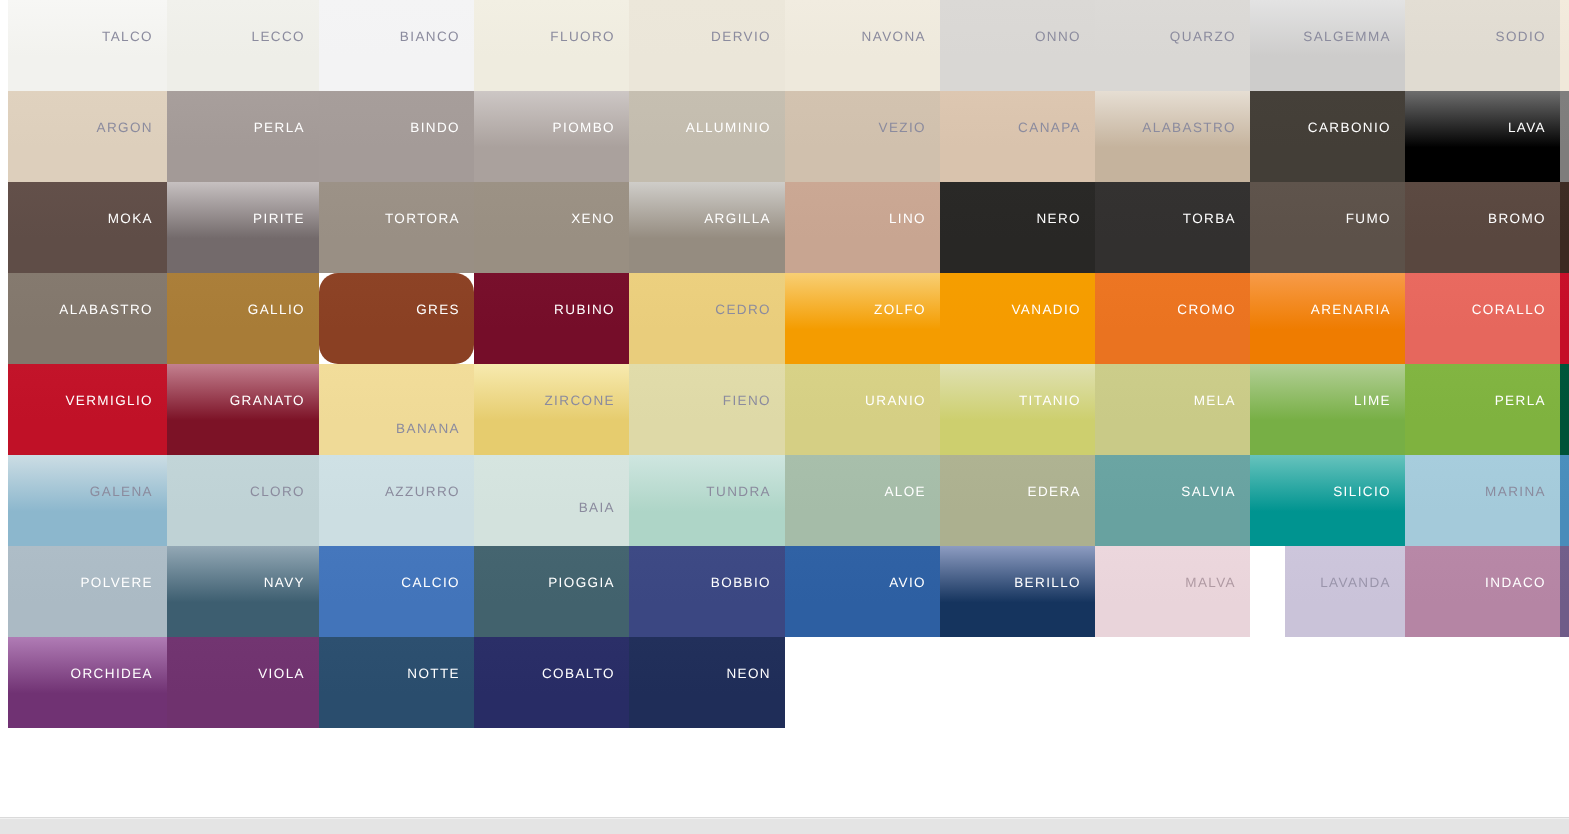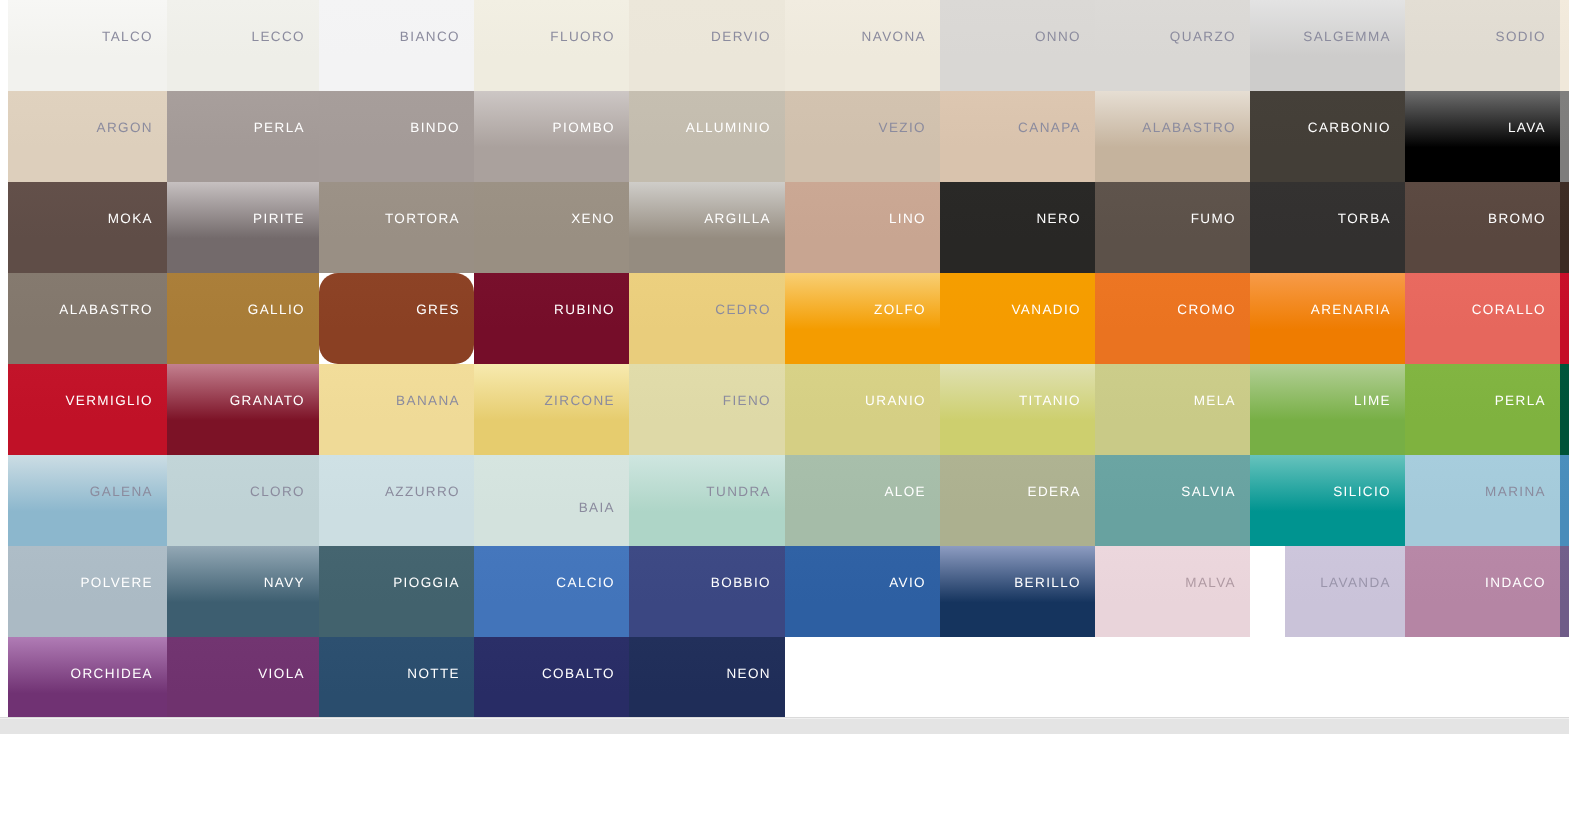--- a/index.html
+++ b/index.html
@@ -4,21 +4,21 @@
 <style>
   * { margin:0; padding:0; box-sizing:border-box; }
   html,body {
     width:1569px; height:834px;
     background:#ffffff;
     font-family:"Liberation Sans", sans-serif;
     overflow:hidden;
   }
   #palette-app {
     position:relative;
-    width:1569px; height:734px;
+    width:1569px; height:834px;
     background:#ffffff;
   }
   #swatch-grid {
     position:absolute;
     left:8px; top:0px;
     width:1552px;
     display:grid;
     grid-template-columns:
       159px 152px 155px 155px 156px 155px 155px 155px 155px 155px 150px;
     grid-auto-rows:91px;
@@ -145,25 +145,25 @@
       </div>
       <div class="swatch" style="background: linear-gradient(rgb(207, 205, 201) 0%, rgb(149, 140, 128) 62%, rgb(149, 140, 128) 100%);">
         <span class="swatch-label" style="color: rgb(255, 255, 255);">ARGILLA</span>
       </div>
       <div class="swatch" style="background: linear-gradient(rgb(203, 168, 148) 0%, rgb(200, 165, 145) 62%, rgb(200, 165, 145) 100%);">
         <span class="swatch-label" style="color: rgb(255, 255, 255);">LINO</span>
       </div>
       <div class="swatch" style="background: linear-gradient(rgb(42, 41, 39) 0%, rgb(40, 39, 37) 62%, rgb(40, 39, 37) 100%);">
         <span class="swatch-label" style="color: rgb(255, 255, 255);">NERO</span>
       </div>
+      <div class="swatch" style="background: linear-gradient(rgb(52, 50, 49) 0%, rgb(50, 48, 47) 62%, rgb(50, 48, 47) 100%);">
+        <span class="swatch-label" style="color: rgb(255, 255, 255);">TORBA</span>
+      </div>
       <div class="swatch" style="background: linear-gradient(rgb(95, 84, 76) 0%, rgb(92, 81, 73) 62%, rgb(92, 81, 73) 100%);">
         <span class="swatch-label" style="color: rgb(255, 255, 255);">FUMO</span>
-      </div>
-      <div class="swatch" style="background: linear-gradient(rgb(52, 50, 49) 0%, rgb(50, 48, 47) 62%, rgb(50, 48, 47) 100%);">
-        <span class="swatch-label" style="color: rgb(255, 255, 255);">TORBA</span>
       </div>
       <div class="swatch" style="background: linear-gradient(rgb(92, 74, 66) 0%, rgb(89, 71, 63) 62%, rgb(89, 71, 63) 100%);">
         <span class="swatch-label" style="color: rgb(255, 255, 255);">BROMO</span>
       </div>
       <div class="swatch" style="background: linear-gradient(rgb(62, 45, 37) 0%, rgb(59, 42, 34) 62%, rgb(59, 42, 34) 100%);"></div>
       <div class="swatch" style="background: linear-gradient(rgb(133, 122, 111) 0%, rgb(130, 119, 108) 62%, rgb(130, 119, 108) 100%);">
         <span class="swatch-label" style="color: rgb(255, 255, 255);">ALABASTRO</span>
       </div>
       <div class="swatch" style="background: linear-gradient(rgb(171, 127, 58) 0%, rgb(168, 124, 55) 62%, rgb(168, 124, 55) 100%);">
         <span class="swatch-label" style="color: rgb(255, 255, 255);">GALLIO</span>
@@ -193,21 +193,21 @@
         <span class="swatch-label" style="color: rgb(255, 255, 255);">CORALLO</span>
       </div>
       <div class="swatch" style="background: linear-gradient(rgb(200, 16, 42) 0%, rgb(197, 13, 39) 62%, rgb(197, 13, 39) 100%);"></div>
       <div class="swatch" style="background: linear-gradient(rgb(195, 20, 42) 0%, rgb(192, 17, 39) 62%, rgb(192, 17, 39) 100%);">
         <span class="swatch-label" style="color: rgb(255, 255, 255);">VERMIGLIO</span>
       </div>
       <div class="swatch" style="background: linear-gradient(rgb(195, 128, 143) 0%, rgb(124, 18, 38) 62%, rgb(124, 18, 38) 100%);">
         <span class="swatch-label" style="color: rgb(255, 255, 255);">GRANATO</span>
       </div>
       <div class="swatch" style="background: linear-gradient(rgb(242, 221, 154) 0%, rgb(239, 218, 151) 62%, rgb(239, 218, 151) 100%);">
-        <span class="swatch-label" style="color: rgb(139, 139, 158);">BANANA</span>
+        <span class="swatch-label" style="color: rgb(139, 139, 158); margin-top: 28px;">BANANA</span>
       </div>
       <div class="swatch" style="background: linear-gradient(rgb(247, 234, 175) 0%, rgb(230, 204, 110) 62%, rgb(230, 204, 110) 100%);">
         <span class="swatch-label" style="color: rgb(139, 139, 158);">ZIRCONE</span>
       </div>
       <div class="swatch" style="background: linear-gradient(rgb(225, 220, 170) 0%, rgb(222, 217, 167) 62%, rgb(222, 217, 167) 100%);">
         <span class="swatch-label" style="color: rgb(139, 139, 158);">FIENO</span>
       </div>
       <div class="swatch" style="background: linear-gradient(rgb(216, 210, 135) 0%, rgb(213, 207, 132) 62%, rgb(213, 207, 132) 100%);">
         <span class="swatch-label" style="color: rgb(255, 255, 255);">URANIO</span>
       </div>
@@ -254,25 +254,25 @@
       <div class="swatch" style="background: linear-gradient(rgb(167, 205, 221) 0%, rgb(164, 202, 218) 62%, rgb(164, 202, 218) 100%);">
         <span class="swatch-label" style="color: rgb(139, 139, 158);">MARINA</span>
       </div>
       <div class="swatch" style="background: linear-gradient(rgb(75, 143, 189) 0%, rgb(72, 140, 186) 62%, rgb(72, 140, 186) 100%);"></div>
       <div class="swatch" style="background: linear-gradient(rgb(174, 189, 199) 0%, rgb(171, 186, 196) 62%, rgb(171, 186, 196) 100%);">
         <span class="swatch-label" style="color: rgb(255, 255, 255);">POLVERE</span>
       </div>
       <div class="swatch" style="background: linear-gradient(rgb(147, 168, 181) 0%, rgb(61, 94, 112) 62%, rgb(61, 94, 112) 100%);">
         <span class="swatch-label" style="color: rgb(255, 255, 255);">NAVY</span>
       </div>
+      <div class="swatch" style="background: linear-gradient(rgb(69, 119, 189) 0%, rgb(66, 116, 186) 62%, rgb(66, 116, 186) 100%);">
+        <span class="swatch-label" style="color: rgb(255, 255, 255);">CALCIO</span>
+      </div>
       <div class="swatch" style="background: linear-gradient(rgb(69, 101, 112) 0%, rgb(66, 98, 109) 62%, rgb(66, 98, 109) 100%);">
         <span class="swatch-label" style="color: rgb(255, 255, 255);">PIOGGIA</span>
-      </div>
-      <div class="swatch" style="background: linear-gradient(rgb(69, 119, 189) 0%, rgb(66, 116, 186) 62%, rgb(66, 116, 186) 100%);">
-        <span class="swatch-label" style="color: rgb(255, 255, 255);">CALCIO</span>
       </div>
       <div class="swatch" style="background: linear-gradient(rgb(62, 74, 133) 0%, rgb(59, 71, 130) 62%, rgb(59, 71, 130) 100%);">
         <span class="swatch-label" style="color: rgb(255, 255, 255);">BOBBIO</span>
       </div>
       <div class="swatch" style="background: linear-gradient(rgb(48, 98, 165) 0%, rgb(45, 95, 162) 62%, rgb(45, 95, 162) 100%);">
         <span class="swatch-label" style="color: rgb(255, 255, 255);">AVIO</span>
       </div>
       <div class="swatch" style="background: linear-gradient(rgb(141, 156, 193) 0%, rgb(21, 52, 94) 62%, rgb(21, 52, 94) 100%);">
         <span class="swatch-label" style="color: rgb(255, 255, 255);">BERILLO</span>
       </div>

